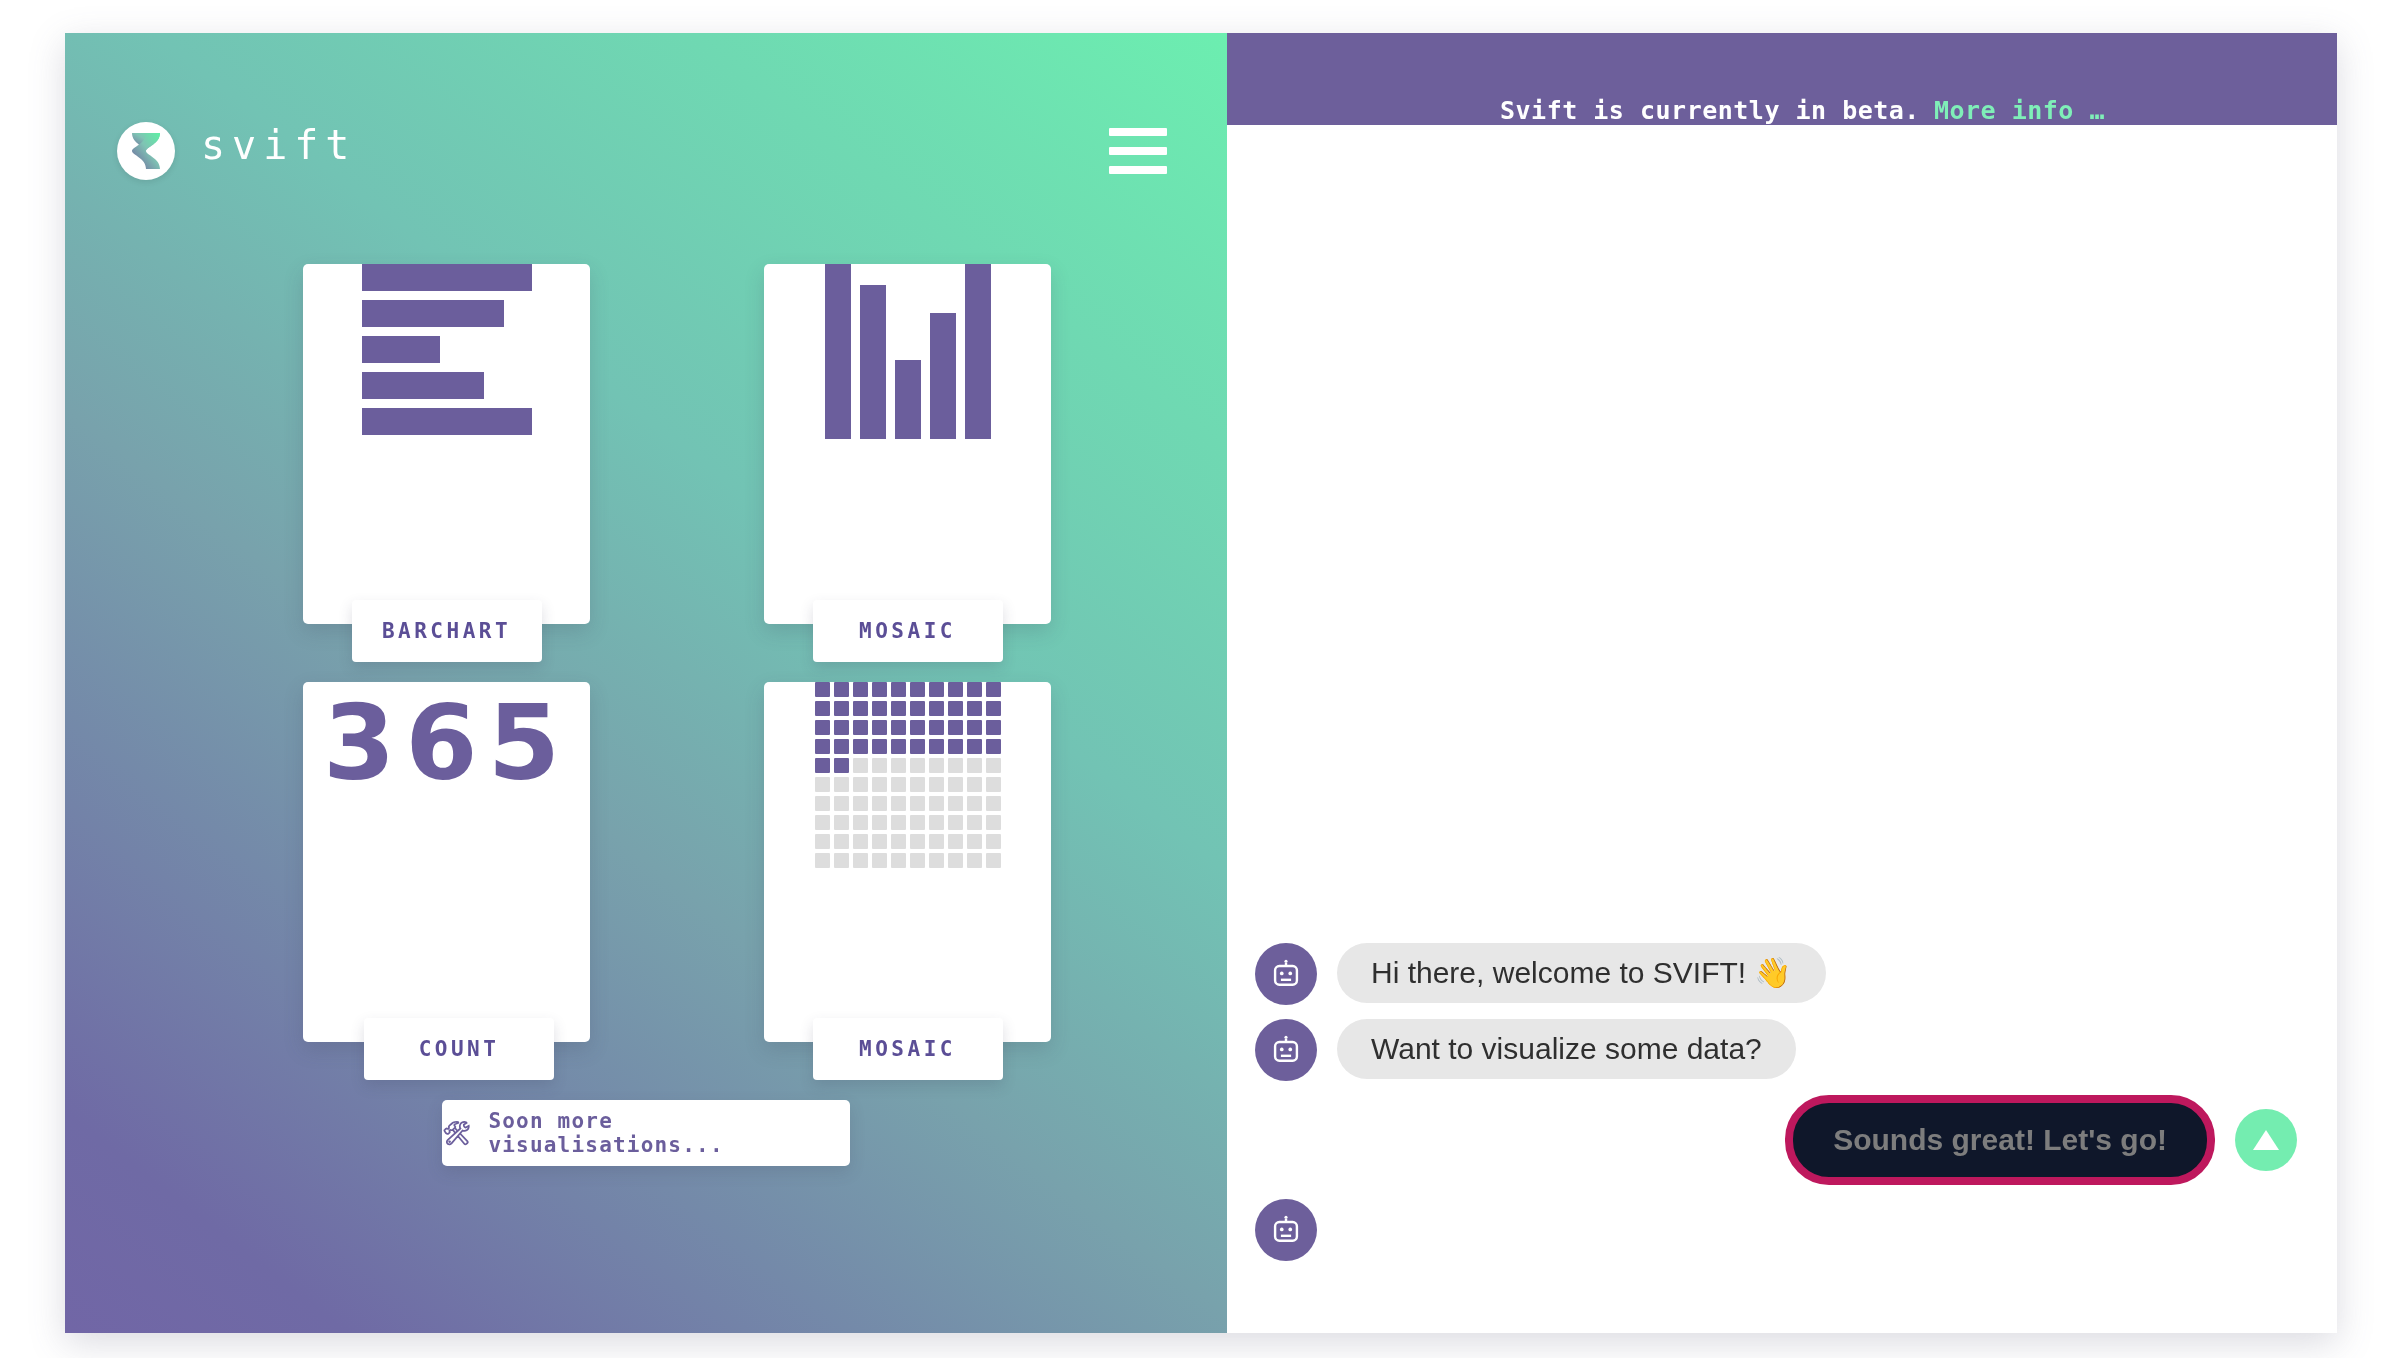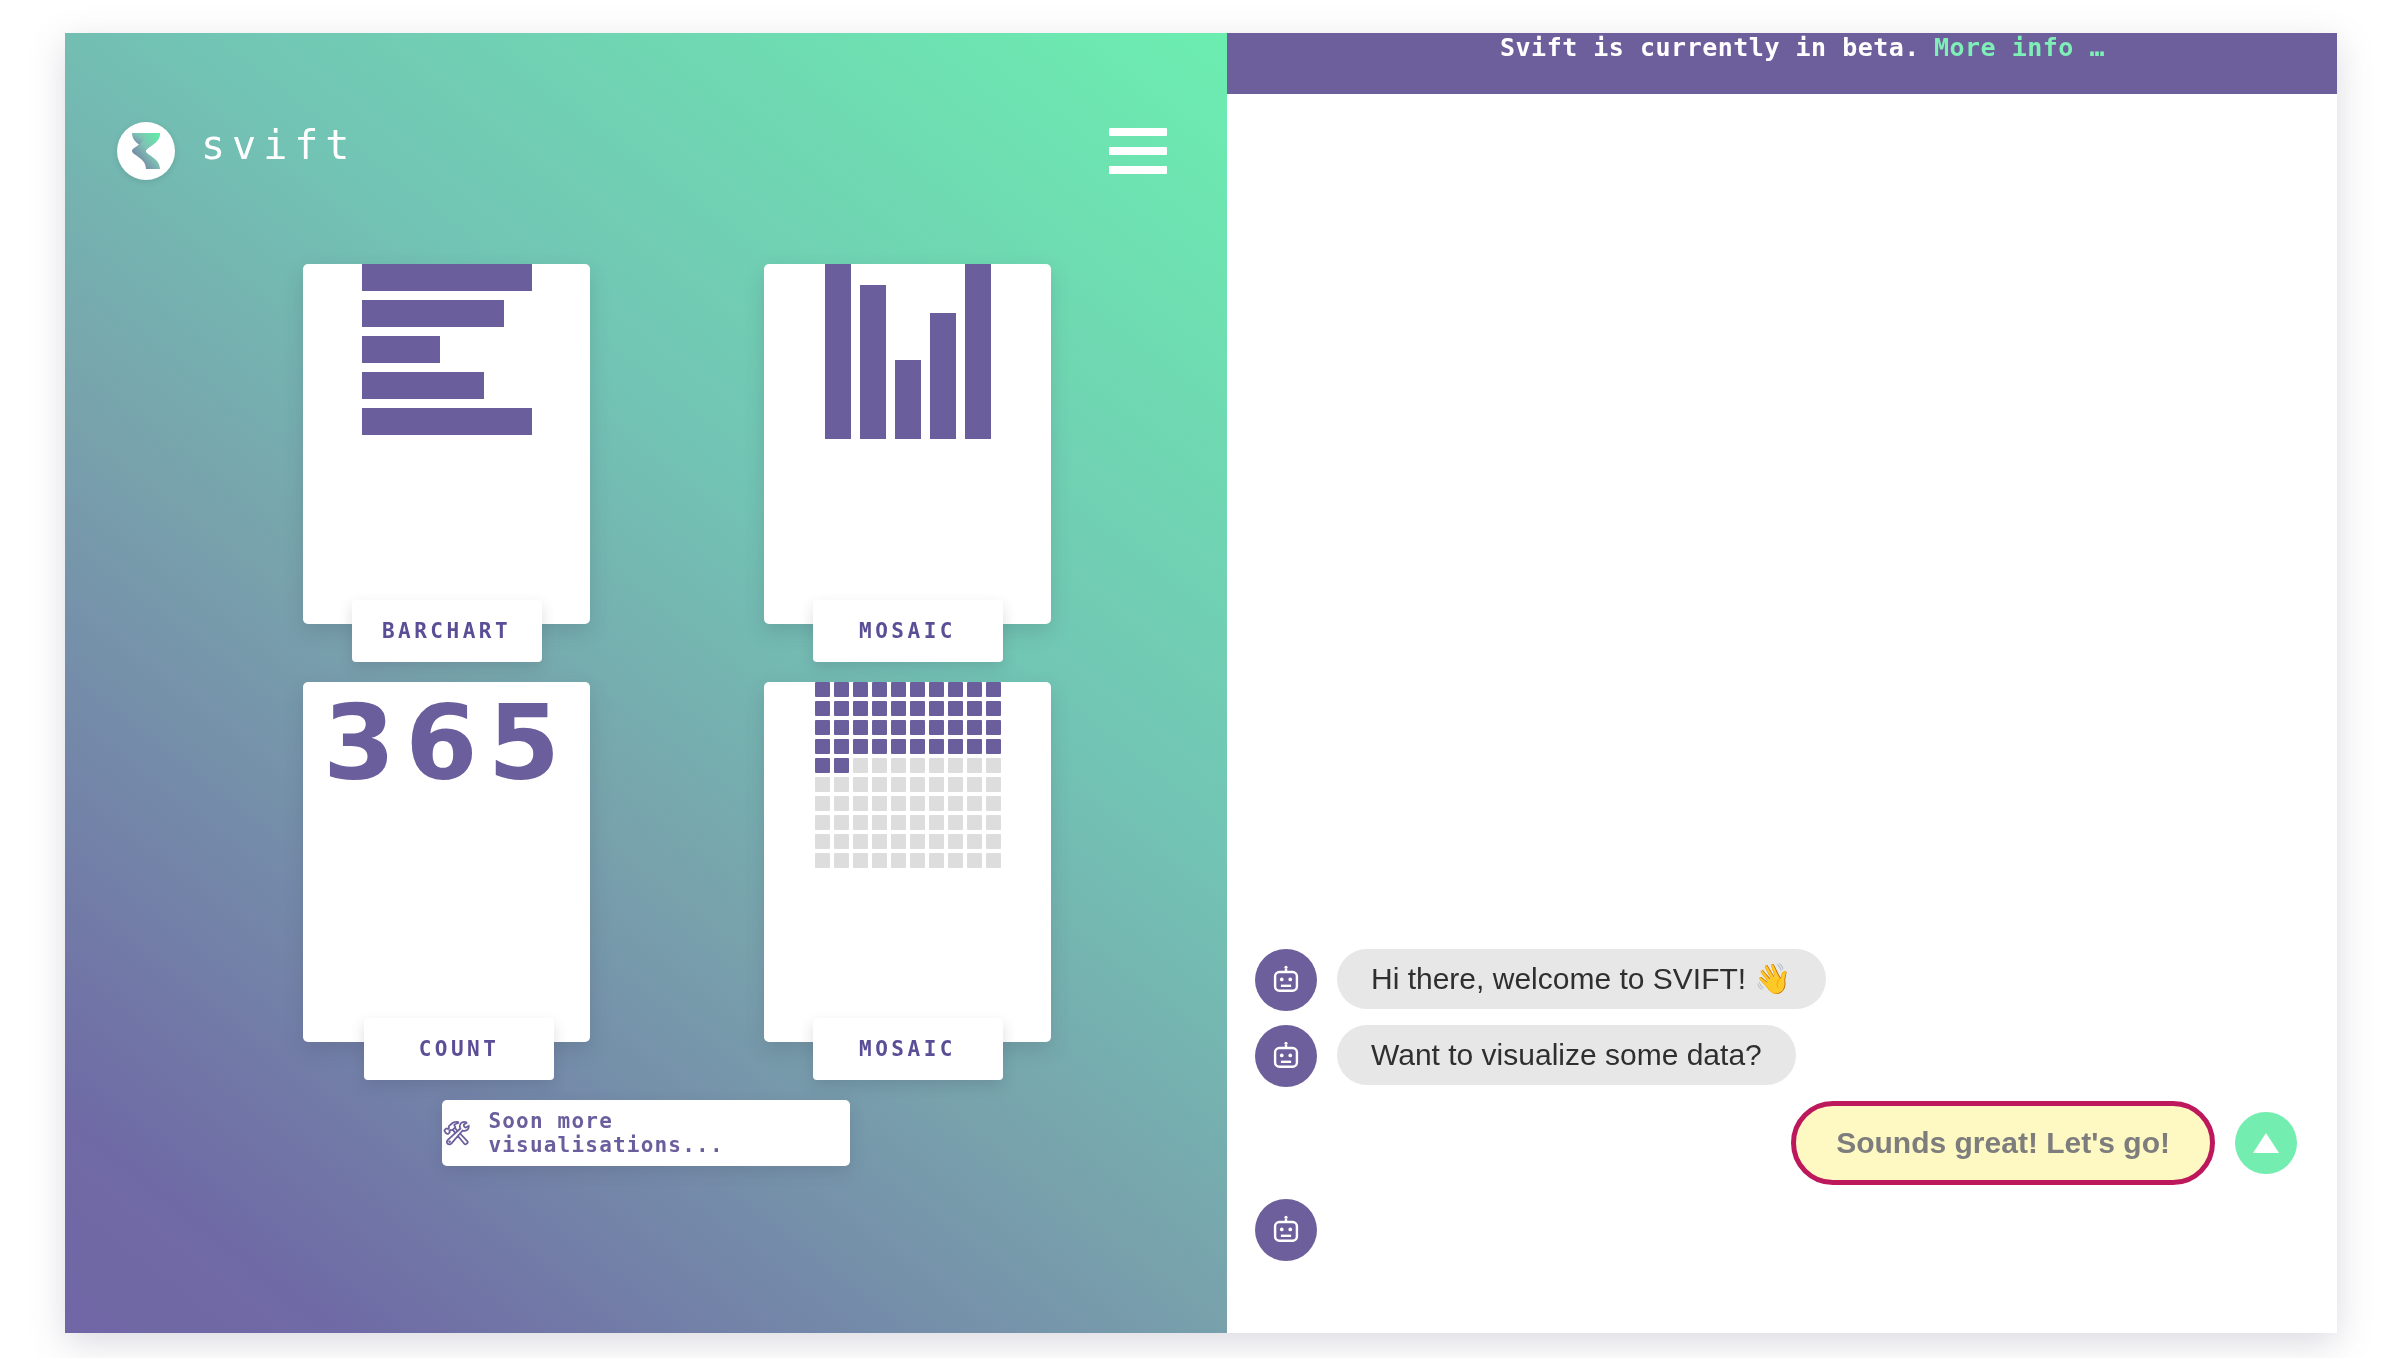--- a/index.html
+++ b/index.html
@@ -195,24 +195,24 @@
   #chat-panel {
     position: relative;
     width: 1110px;
     height: 100%;
     background: #ffffff;
     display: flex;
     flex-direction: column;
   }
 
   #beta-banner {
-    height: 61px;
+    height: 92px;
     background: #6d5f9b;
     display: flex;
-    align-items: flex-start;
+    align-items: flex-end;
     justify-content: center;
     gap: 14px;
     font-family: "DejaVu Sans Mono", "Liberation Mono", monospace;
     font-weight: 700;
     font-size: 25px;
     color: #ffffff;
     letter-spacing: 0.5px;
     padding-left: 41px;
   }
   #beta-more-info {
@@ -253,22 +253,22 @@
     background: #e7e7e7;
     border-radius: 34px;
     padding: 13px 34px;
     font-size: 30px;
     color: #2f2f2f;
     font-family: "Liberation Sans", sans-serif;
     line-height: 1.15;
   }
 
   .bubble-user {
-    background: #fef9c3;
-    border: 5px solid #be185d;
+    background: #0f172a;
+    border: 8px solid #be185d;
     border-radius: 44px;
     padding: 20px 40px;
     font-size: 30px;
     font-weight: 700;
     color: #7d7d7d;
     font-family: "Liberation Sans", sans-serif;
     line-height: 1.15;
   }
 
   #send-button {

